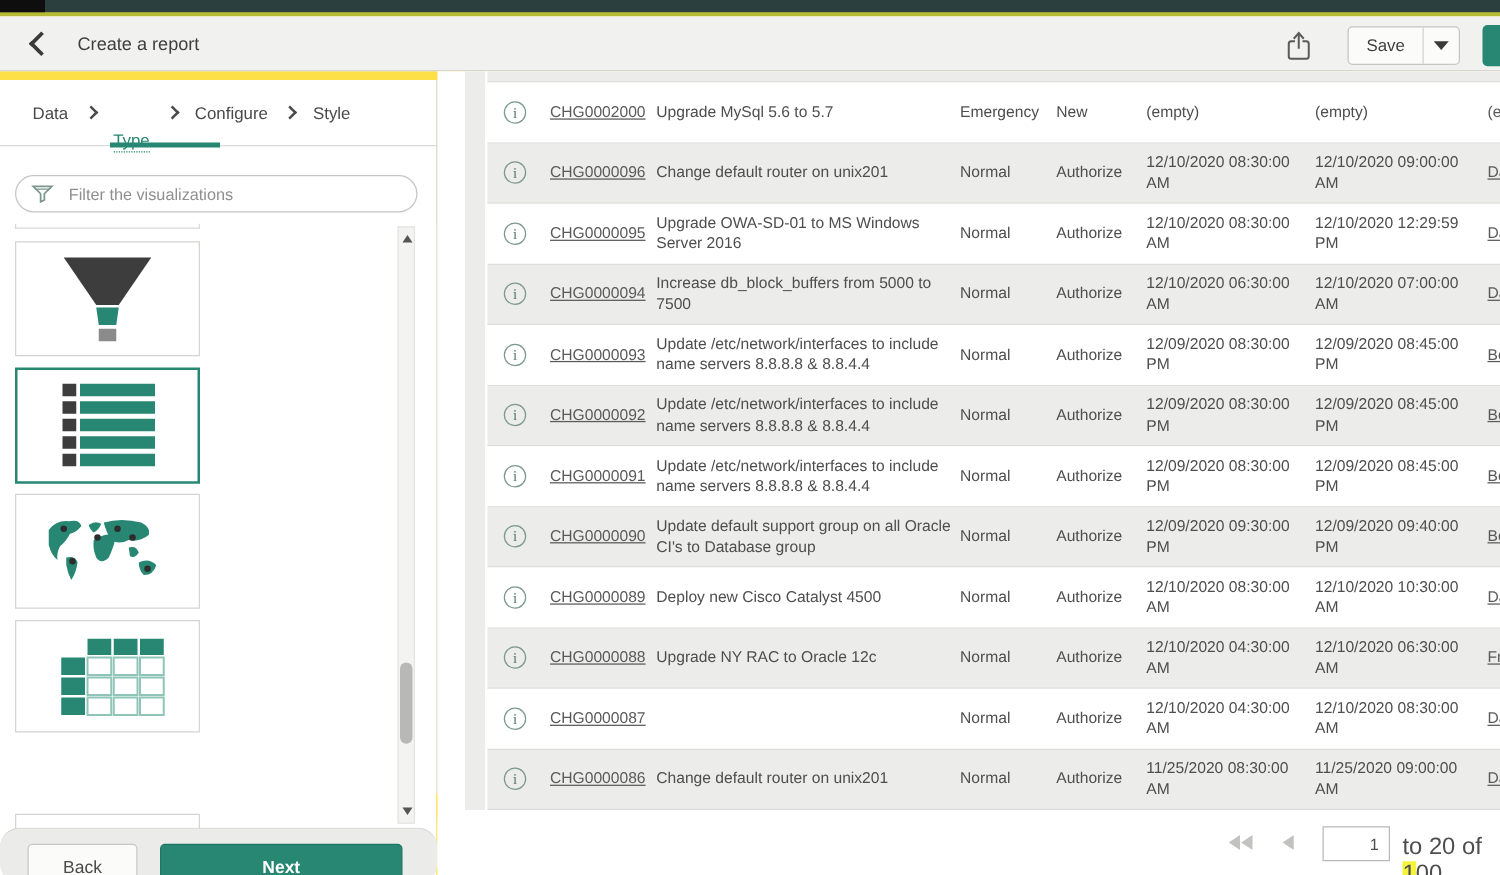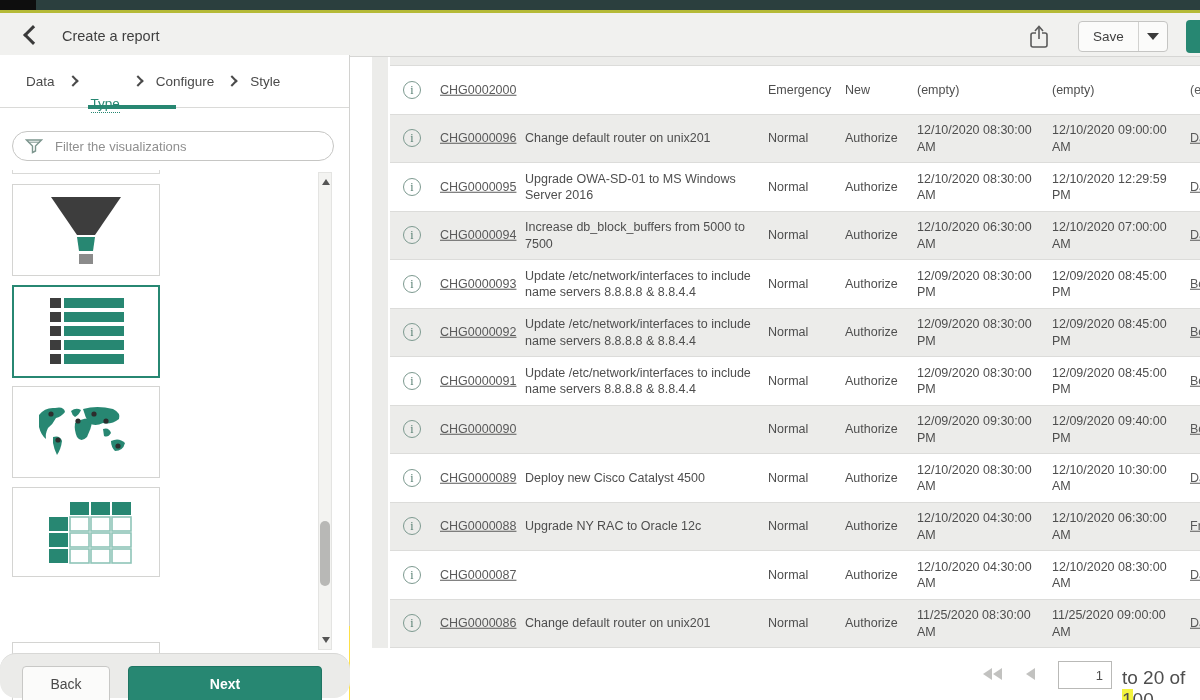--- a/index.html
+++ b/index.html
@@ -16,21 +16,21 @@
   .page-title { position:absolute; left:62px; top:15px; font-size:14.5px; color:#3f3f3f; }
   .share-btn { position:absolute; left:1028px; top:11px; width:22px; height:24px; cursor:pointer; }
   .save-btn { position:absolute; left:1078px; top:8px; width:90px; height:31px; background:#fbfbfa; border:1px solid #c5c5c3; border-radius:4px; display:flex; align-items:center; cursor:pointer; }
   .save-label { width:59px; text-align:center; font-size:13.5px; color:#3f3f3f; }
   .save-divider { width:1px; height:100%; background:#d2d2d0; }
   .save-caret { flex:1; display:flex; justify-content:center; }
   .caret-down { width:0; height:0; border-left:6px solid transparent; border-right:6px solid transparent; border-top:7px solid #3a3a3a; }
   .run-sliver { position:absolute; left:1186px; top:7px; width:14px; height:33px; background:#278772; border-radius:4px 0 0 4px; cursor:pointer; }
 
   
-  .left-panel { position:absolute; left:0; top:55px; width:350px; height:571px; background:#fff; border-right:1px solid #d2d2d0; }
+  .left-panel { position:absolute; left:0; top:64px; width:350px; height:571px; background:#fff; border-right:1px solid #d2d2d0; }
   .breadcrumb { position:absolute; left:0; top:0; width:349px; height:53px; border-bottom:1px solid #dadad8; display:flex; align-items:center; padding-left:26px; }
   .bc-item { font-size:13.5px; color:#4a4a4a; cursor:pointer; }
   .bc-item.active { color:#278772; border-bottom:1px dotted #278772; padding-bottom:1px;margin-top:47px; }
   .bc-sep { width:8px; height:8px; border-right:2px solid #4a4a4a; border-top:2px solid #4a4a4a; transform:rotate(45deg); margin:0 14px; }
   .active-bar { position:absolute; left:88px; bottom:-2px; width:88px; height:4px; background:#278772; }
   .filter-wrap { position:absolute; left:12px; top:76px; width:322px; height:30px; }
   .filter-input { width:100%; height:100%; border:1px solid #c6c6c4; border-radius:15px; padding:0 12px 0 42px; font-size:13px; color:#4a4a4a; outline:none; font-family:"Liberation Sans",sans-serif; background:#fff; }
   .filter-input::placeholder { color:#8f8f8f; opacity:1; }
   .filter-funnel { position:absolute; left:13px; top:7px; }
 
@@ -223,20 +223,21 @@
   <div class="table-pane">
     <div class="tbl-scroll-track"></div>
     <div class="rows-wrap">
       <div class="row-sliver"></div>
       <div id="rows-container">
     <div class="trow">
       <span class="cell c-info">
               <span class="info-circle">i</span>
             </span>
       <span class="cell c-id"><a>CHG0002000</a></span>
+      <span class="cell c-desc">Upgrade MySql 5.6 to 5.7</span>
       <span class="cell c-pri">Emergency</span>
       <span class="cell c-state">New</span>
       <span class="cell c-start">(empty)</span>
       <span class="cell c-end">(empty)</span>
       <span class="cell c-asg plain"><a>(empty)</a></span>
     </div>
 
     <div class="trow alt">
       <span class="cell c-info">
               <span class="info-circle">i</span>
@@ -313,20 +314,21 @@
       <span class="cell c-start">12/09/2020 08:30:00 PM</span>
       <span class="cell c-end">12/09/2020 08:45:00 PM</span>
       <span class="cell c-asg"><a>Bow</a></span>
     </div>
 
     <div class="trow alt">
       <span class="cell c-info">
               <span class="info-circle">i</span>
             </span>
       <span class="cell c-id"><a>CHG0000090</a></span>
+      <span class="cell c-desc">Update default support group on all Oracle CI's to Database group</span>
       <span class="cell c-pri">Normal</span>
       <span class="cell c-state">Authorize</span>
       <span class="cell c-start">12/09/2020 09:30:00 PM</span>
       <span class="cell c-end">12/09/2020 09:40:00 PM</span>
       <span class="cell c-asg"><a>Bow</a></span>
     </div>
 
     <div class="trow">
       <span class="cell c-info">
               <span class="info-circle">i</span>

